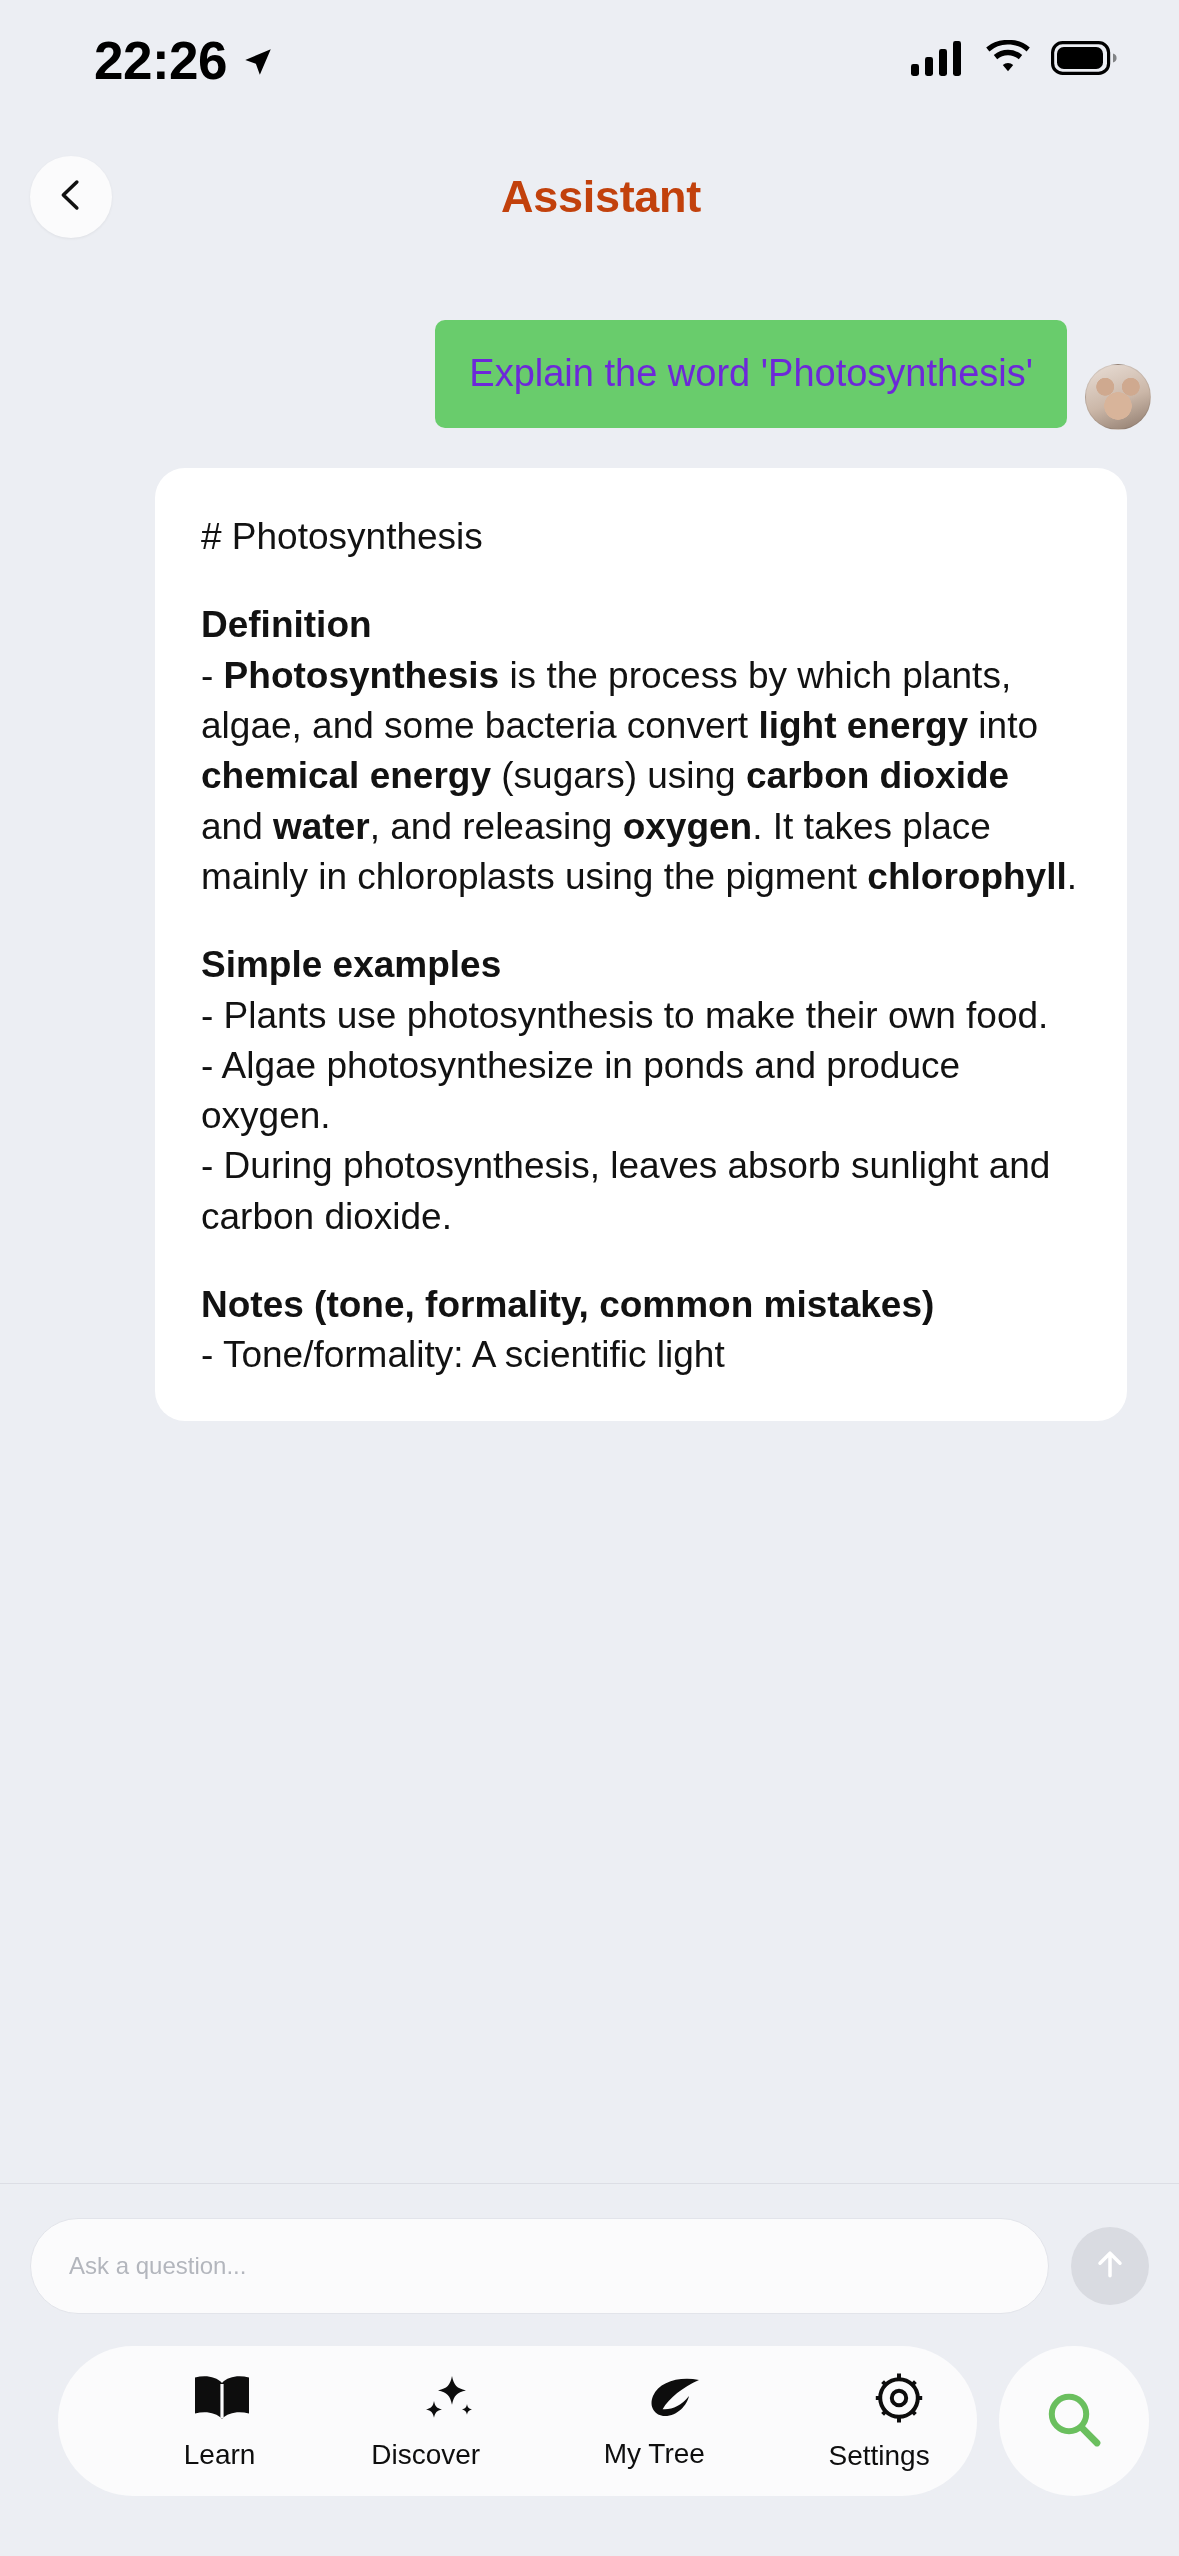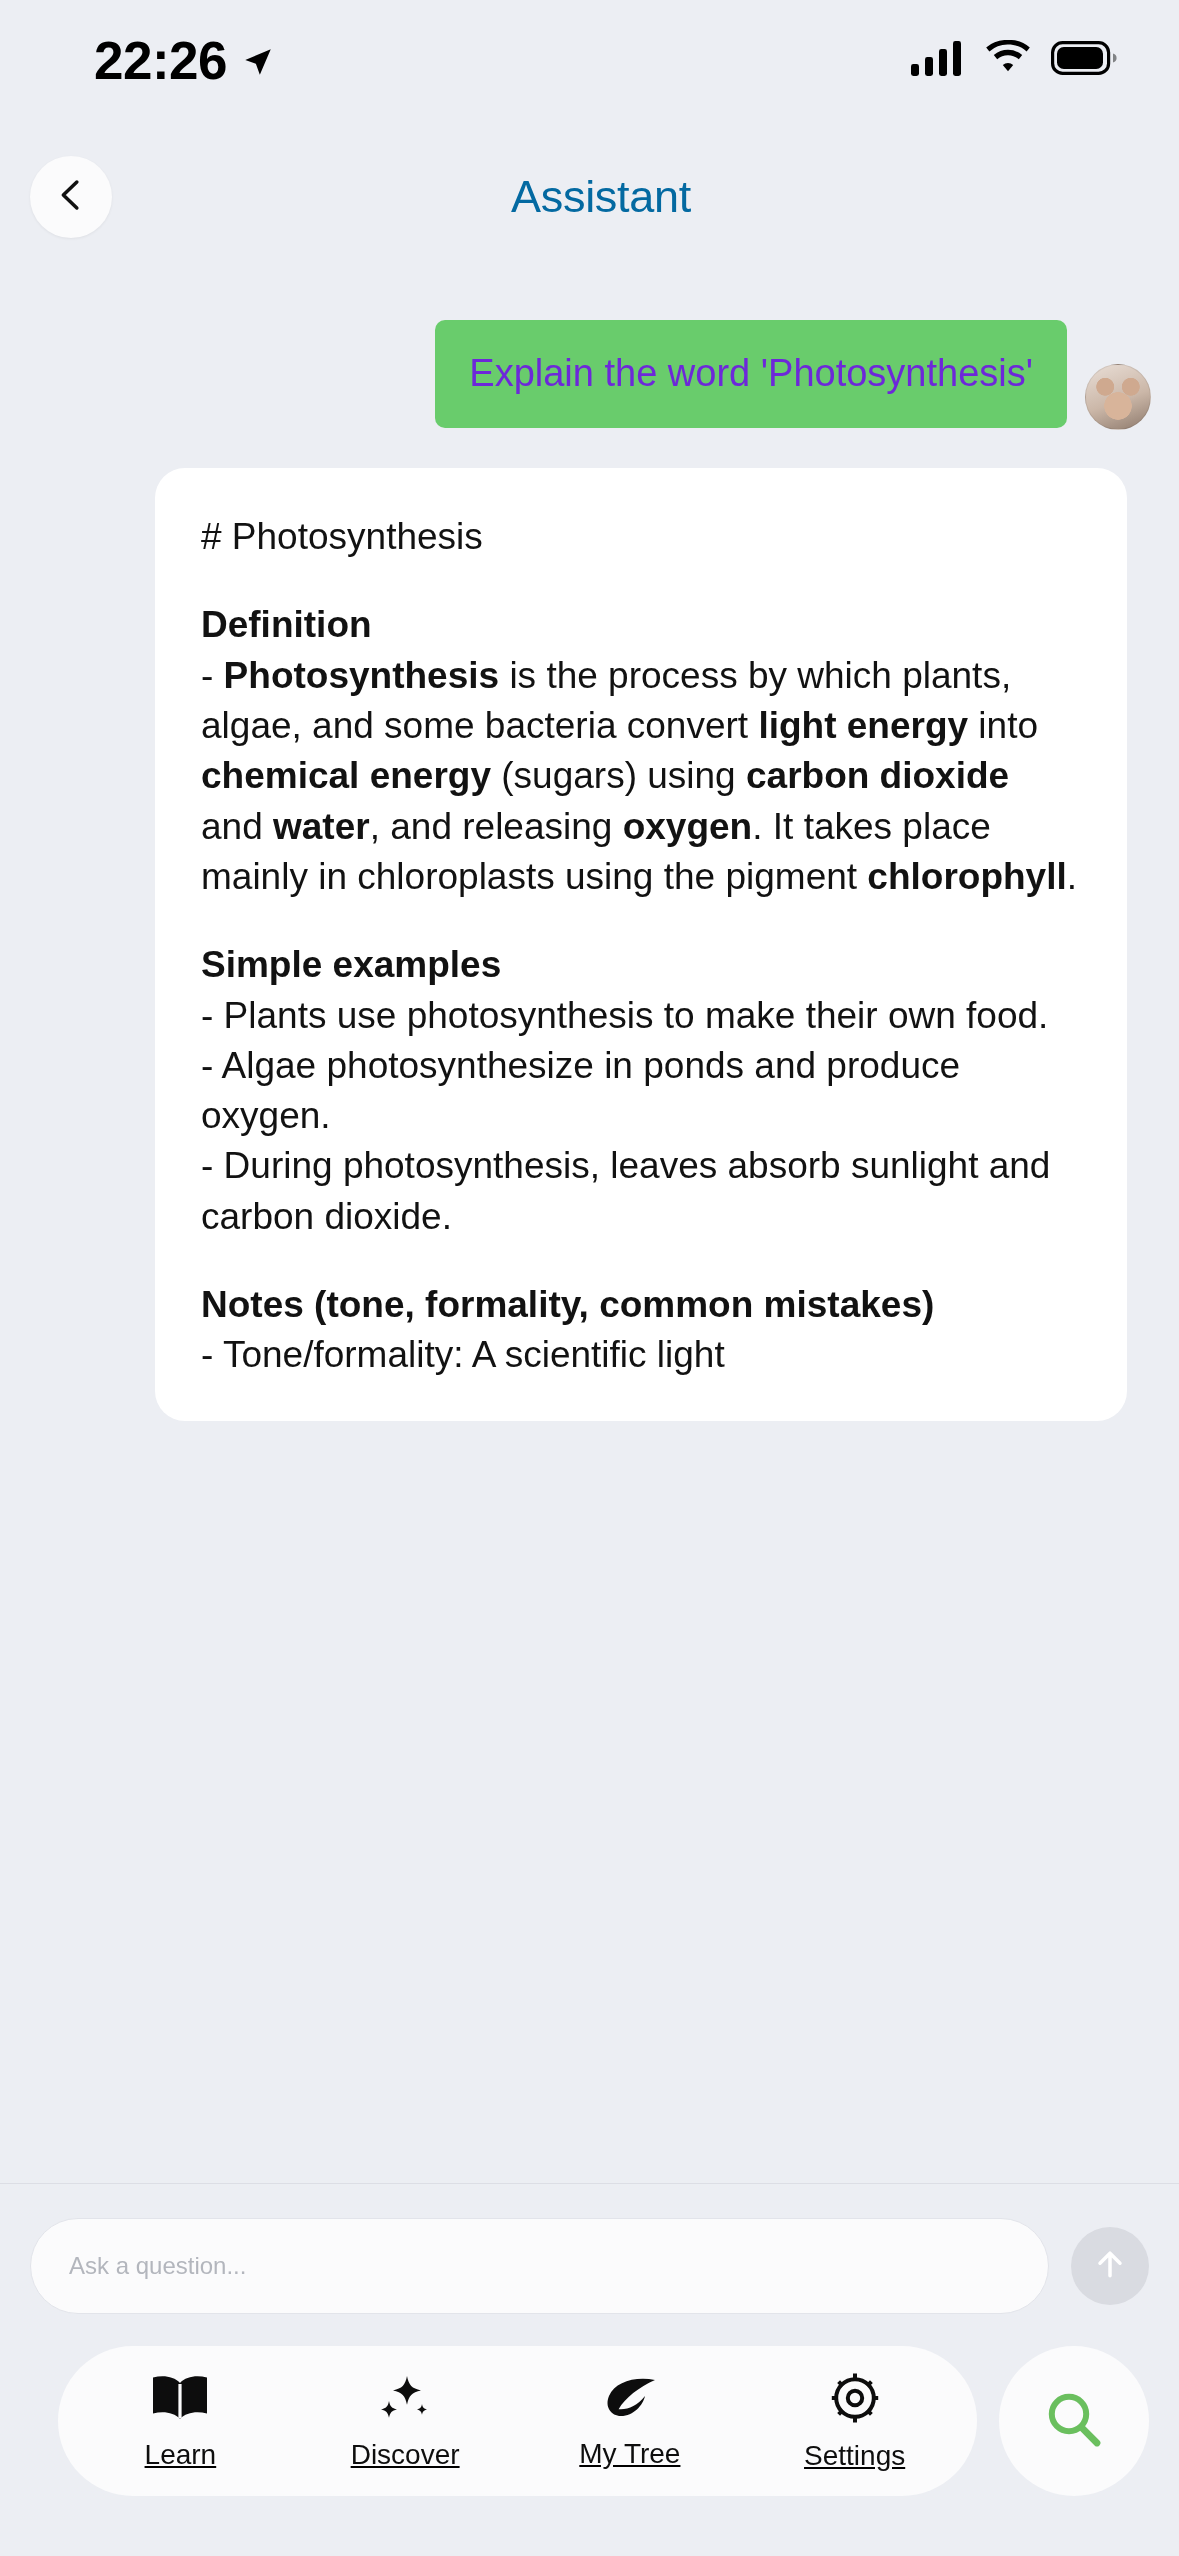--- a/index.html
+++ b/index.html
@@ -62,22 +62,22 @@
     height: 82px;
     border-radius: 50%;
     background: #fbfbfc;
     display: flex;
     align-items: center;
     justify-content: center;
     box-shadow: 0 1px 3px rgba(0,0,0,0.06);
   }
   .header-title {
     font-size: 45px;
-    font-weight: normal;
-    color: #0369a1;
+    font-weight: bold;
+    color: #c2410c;
     letter-spacing: -0.3px;
     margin-left: 23px;
   }
 
   
   .chat {
     flex: 1 1 auto;
     overflow: hidden;
     padding: 0 0 0 0;
     position: relative;
@@ -174,24 +174,23 @@
     border-radius: 75px;
     background: #fbfbfc;
     display: flex;
     align-items: center;
     justify-content: space-around;
     padding: 0 10px;
   }
   .tab {
     display: flex;
     flex-direction: column;
-    align-items: center;
+    align-items: flex-end;
     gap: 10px;
     width: 150px;
-    text-decoration: underline;
   }
   .tab-label {
     font-size: 28px;
     color: #0e0e0e;
   }
   .search-fab {
     width: 150px;
     height: 150px;
     border-radius: 50%;
     background: #fbfbfc;

